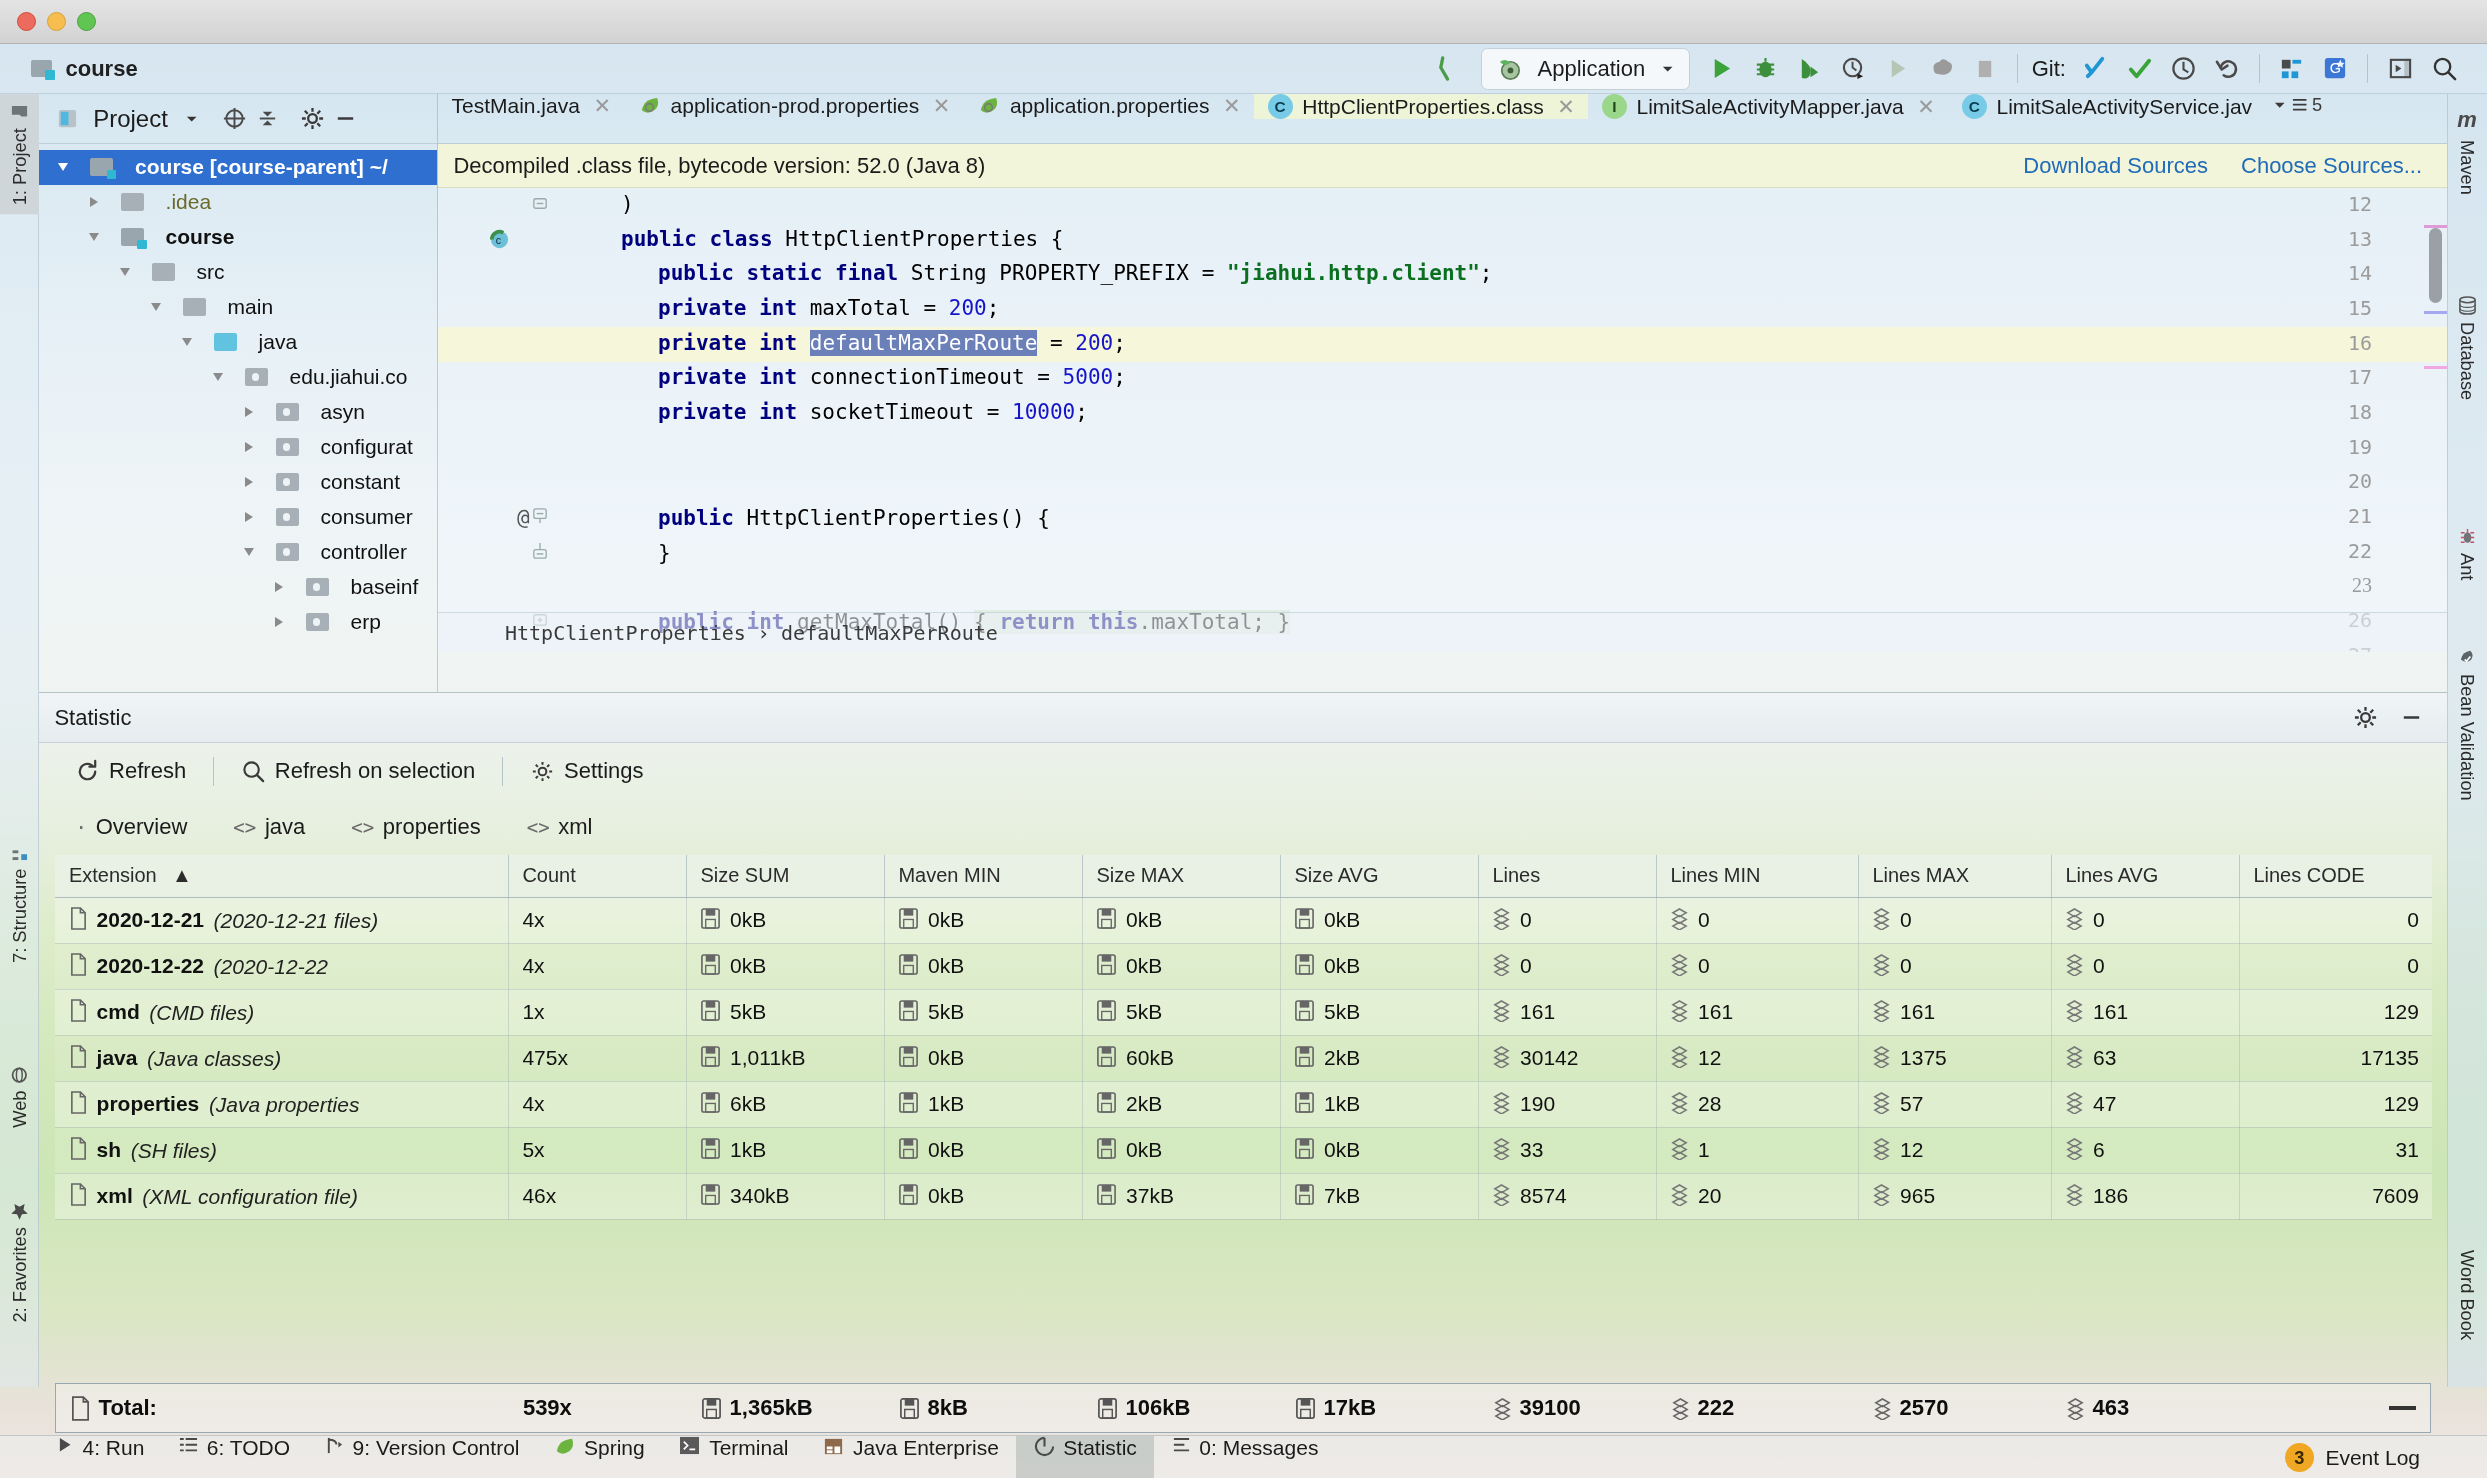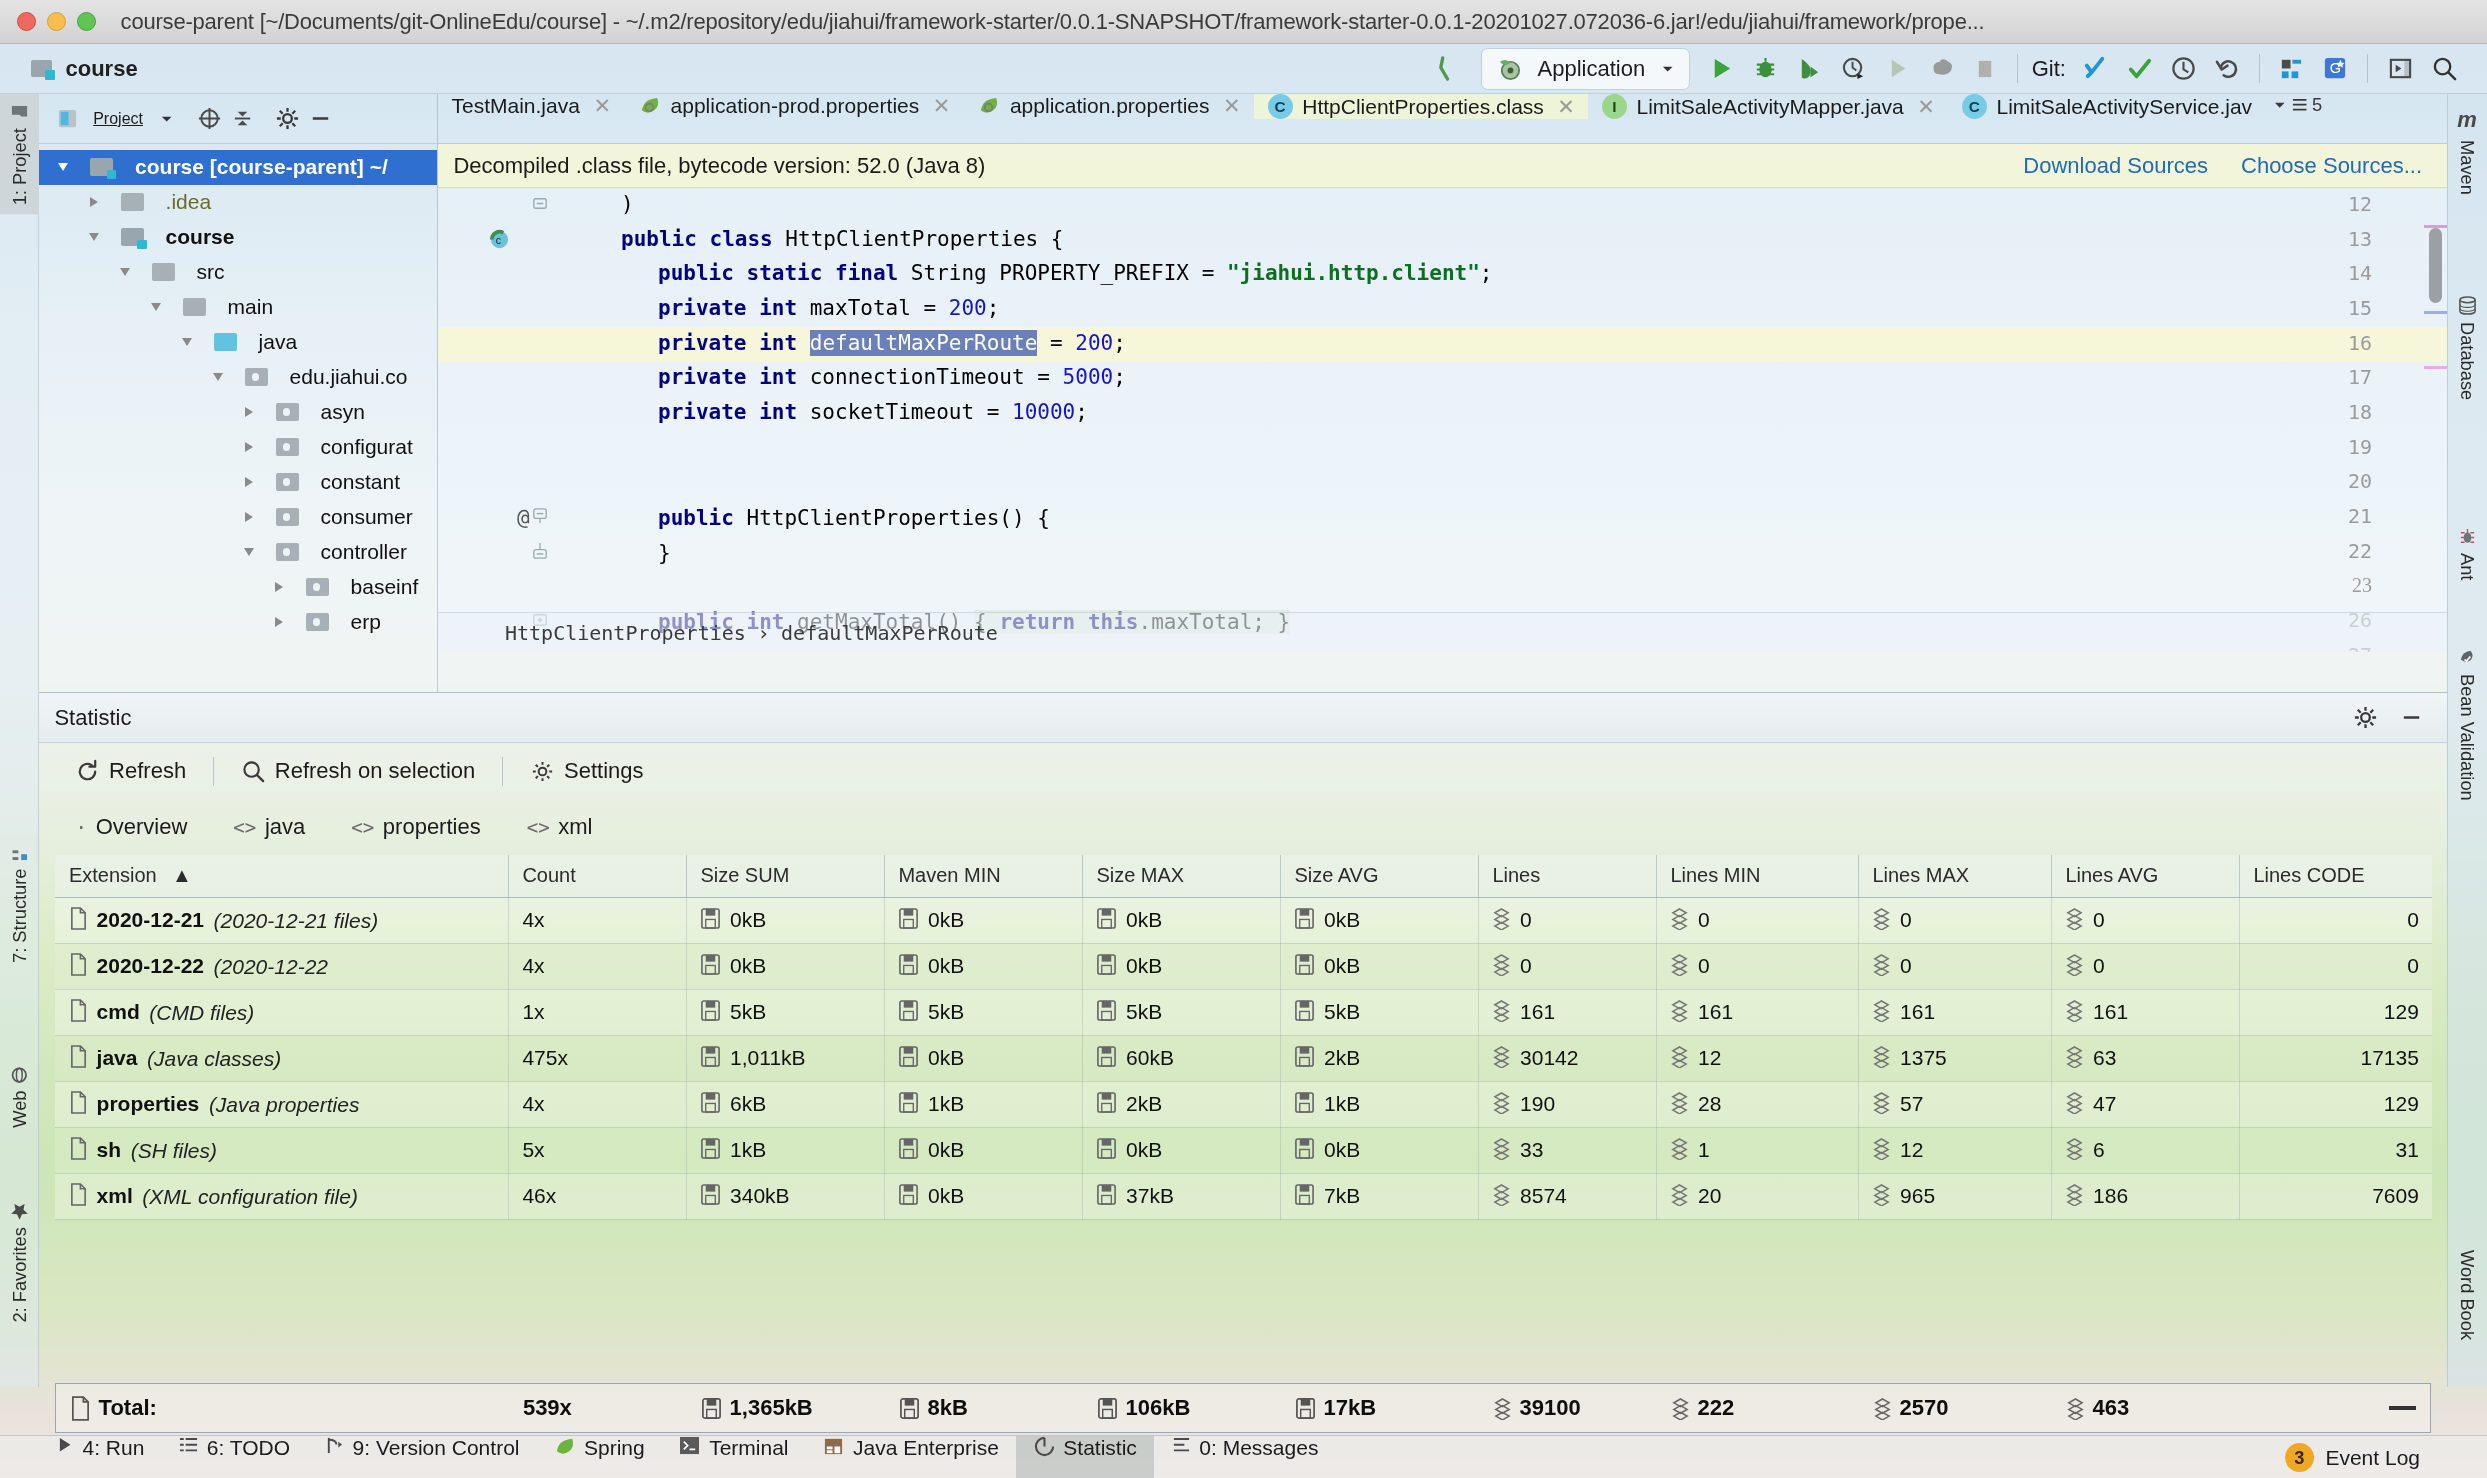--- a/index.html
+++ b/index.html
@@ -95,21 +95,21 @@
   
   .projpanel{
     position:absolute;left:39px;top:94px;width:399px;height:598px;
     border-right:1px solid rgba(150,170,185,0.55);
     overflow:hidden;
   }
   .projheader{
     height:50px;display:flex;align-items:center;gap:0;padding-left:11.6px;
     border-bottom:1px solid rgba(150,170,185,0.4);
   }
-  .projheader .ptitle{font-size:16px;color:#1c1c1c;margin:0 7.7px 0 9.6px;text-decoration:underline;}
+  .projheader .ptitle{font-size:24px;color:#1c1c1c;margin:0 7.7px 0 9.6px;}
   .ph-ico{width:33px;height:33px;display:flex;align-items:center;justify-content:center;cursor:pointer;}
   .tree{padding-top:5.8px;font-size:21px;color:#111;}
   .tnode{display:flex;align-items:center;height:35px;padding-left:13.5px;white-space:nowrap;cursor:pointer;gap:13px;}
   .tnode.sel{background:#2f6fd0;color:#fff;}
   .tw{width:21px;height:21px;display:flex;align-items:center;justify-content:center;flex:0 0 21px;}
   .caret-r{width:0;height:0;border-left:8.7px solid #8a8a8a;border-top:5.8px solid transparent;border-bottom:5.8px solid transparent;}
   .caret-d{width:0;height:0;border-top:8.7px solid #8a8a8a;border-left:5.8px solid transparent;border-right:5.8px solid transparent;}
   .tnode.sel .caret-d{border-top-color:#fff;}
   .fico{width:23px;height:18.3px;border-radius:1.9px;margin:0 8.7px 0 3.9px;flex:0 0 23px;position:relative;}
   .fico.grey{background:#a7b0b6;}
@@ -234,21 +234,20 @@
 <body>
 
 <div id="app">
 
   <div class="titlebar">
     <div class="traffic">
       <div class="dot red"></div>
       <div class="dot yellow"></div>
       <div class="dot green"></div>
     </div>
-    <div class="titletext">course-parent [~/Documents/git-OnlineEdu/course] - ~/.m2/repository/edu/jiahui/framework-starter/0.0.1-SNAPSHOT/framework-starter-0.0.1-20201027.072036-6.jar!/edu/jiahui/framework/prope...</div>
   </div>
 
   <div class="maintool">
     <div class="proj-crumb">
       <div class="crumb-icon"></div>
       <div class="crumb-label">course</div>
     </div>
 
     <div class="tool-right">
       <div class="tb-btn">

